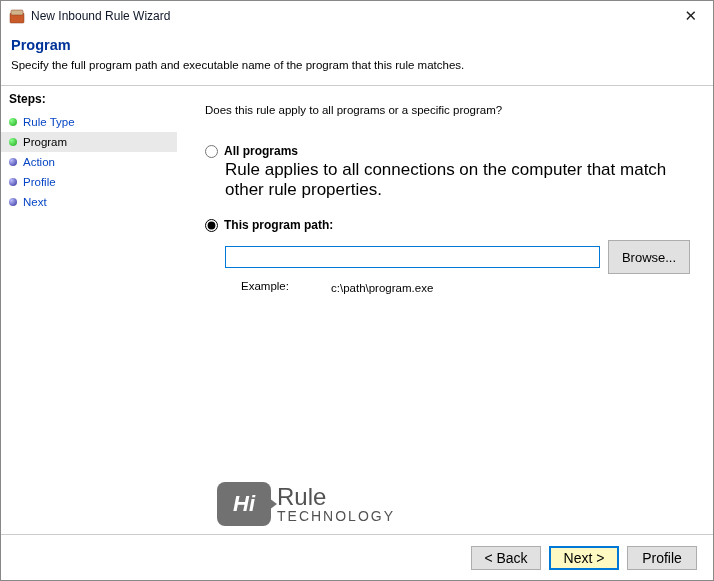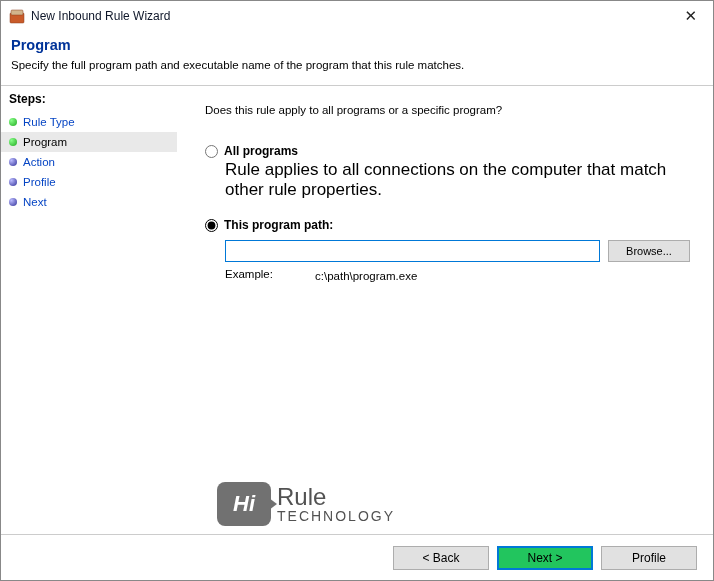--- a/index.html
+++ b/index.html
@@ -98,29 +98,29 @@
 .path-input {
   flex: 1;
   height: 22px;
   border: 1px solid #0078d7;
   padding: 2px 4px;
   font-size: 12px;
   outline: none;
 }
 .browse-btn {
   width: 82px;
-  height: 22px;
+  height: 34px;
   background: #e1e1e1;
   border: 1px solid #adadad;
-  font-size: 11px;
+  font-size: 13px;
   cursor: pointer;
 }
 .example-row {
   display: flex;
-  margin-left: 20px;
+  margin-left: 36px;
   gap: 30px;
   font-size: 11.5px;
 }
 .example-row .lab { width: 60px; }
 .example-row .paths { line-height: 1.4; }
 .watermark {
   position: absolute;
   left: 216px;
   bottom: 54px;
   opacity: 0.92;
@@ -161,30 +161,30 @@
   height: 46px;
   border-top: 1px solid #ccc;
   display: flex;
   align-items: center;
   justify-content: flex-end;
   padding: 0 16px;
   gap: 8px;
   background: #fff;
 }
 .footer button {
-  width: 96px;
+  width: 70px;
   height: 24px;
   background: #e1e1e1;
   border: 1px solid #adadad;
-  font-size: 12px;
+  font-size: 14px;
   cursor: pointer;
 }
 .footer button.primary {
   border: 2px solid #0078d7;
-  background: #22c55e;
+  background: #fef9c3;
 }
 </style>
 </head>
 <body>
 
 <div class="titlebar">
   <span class="ticon">
     <svg viewBox="0 0 16 16" width="16" height="16">
       <rect x="1" y="5" width="14" height="10" rx="1" fill="#c95b2a" stroke="#8a3e1c" stroke-width="0.5"></rect>
       <rect x="2" y="2" width="12" height="5" rx="1" fill="#d2b48c" stroke="#8a3e1c" stroke-width="0.5"></rect>

